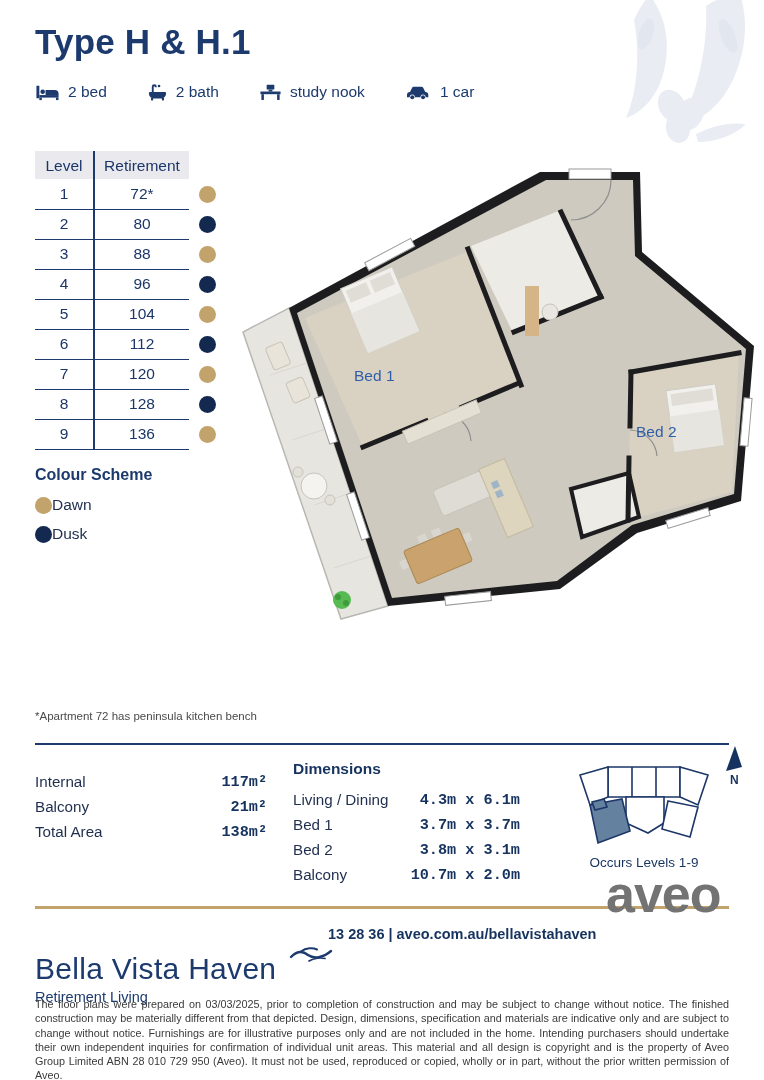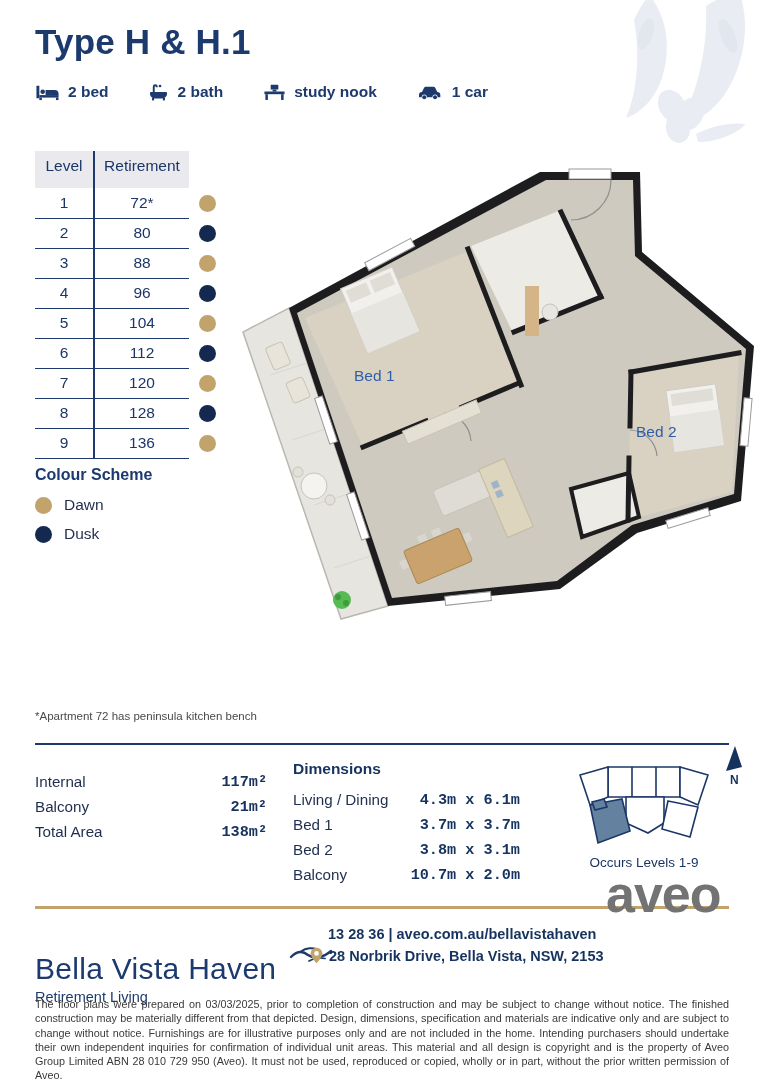--- a/index.html
+++ b/index.html
@@ -3,37 +3,37 @@
 <meta charset="utf-8">
 <style>
   html,body{margin:0;padding:0;background:#ffffff;}
   .page{
     position:relative;width:764px;height:1080px;background:#fff;overflow:hidden;
     font-family:"Liberation Sans",sans-serif;color:#1c3668;
   }
   
   .title{position:absolute;left:35px;top:22px;font-size:35px;font-weight:700;color:#1c3a6e;letter-spacing:.2px;}
   .features{position:absolute;left:35px;top:82px;display:flex;gap:40px;align-items:center;}
-  .feature{display:flex;align-items:center;gap:8px;font-size:15.5px;font-weight:700;color:#1c3a6e;}
+  .feature{display:flex;align-items:center;gap:8px;font-size:15.5px;font-weight:400;color:#1c3a6e;}
   .feature svg{display:block;}
   .corner-leaf{position:absolute;right:-4px;top:-6px;}
   
   .apt-table{position:absolute;left:35px;top:151px;font-size:15.5px;}
-  .t-head{display:flex;height:37px;line-height:29px;font-weight:500;}
+  .t-head{display:flex;height:28px;line-height:29px;font-weight:500;}
   .t-head .c1,.t-head .c2{background:#e9e9ee;}
   .c1{width:58px;text-align:center;border-right:2px solid #1c3a6e;}
   .c2{width:94px;text-align:center;}
   .t-row{display:flex;height:30px;line-height:30px;align-items:center;}
   .t-row .c1,.t-row .c2{border-bottom:1.6px solid #1c3a6e;height:100%;}
   .t-row .c1{border-right:2px solid #1c3a6e;}
   .dot{width:17px;height:17px;border-radius:50%;margin-left:10px;flex:0 0 auto;}
   
   .legend{position:absolute;left:35px;top:466px;}
   .legend-h{font-size:16px;font-weight:700;color:#1c3a6e;margin-bottom:12px;}
-  .legend-item{display:flex;align-items:center;gap:12px;font-size:15.5px;margin-bottom:11px;color:#1f2e4e;}
+  .legend-item{display:flex;align-items:center;font-size:15.5px;margin-bottom:11px;color:#1f2e4e;}
   
   .plan{position:absolute;left:230px;top:160px;}
   
   .footnote{position:absolute;left:35px;top:710px;font-size:11.5px;color:#4a4a4a;}
   .rule-navy{position:absolute;left:35px;top:743px;width:694px;height:2px;background:#1c3a6e;}
   .rule-gold{position:absolute;left:35px;top:906px;width:694px;height:2.5px;background:#c2a36b;}
   
   .sec-h{font-size:15.5px;font-weight:700;color:#16335f;}
   .meas{position:absolute;left:35px;top:760px;width:232px;}
   .dims{position:absolute;left:293px;top:760px;width:227px;}
@@ -365,25 +365,18 @@
     <svg class="wave" width="50" height="20" viewBox="0 0 50 20">
       <path d="M4,13 C10,7 16,7 21,11 C27,15 36,14 44,7" stroke="#1c3a6e" stroke-width="2.4" fill="none" stroke-linecap="round"></path>
       <path d="M14,7.5 C19,3.5 26,3.5 30,5.5" stroke="#1c3a6e" stroke-width="2" fill="none" stroke-linecap="round"></path>
       <path d="M22,17 C27,14 34,13.5 38,14.5" stroke="#1c3a6e" stroke-width="1.7" fill="none" stroke-linecap="round"></path>
     </svg>
     <div class="brand-name">Bella Vista Haven</div>
     <div class="brand-sub">Retirement Living</div>
   </div>
   <div class="contact">
     <div class="contact-l1">13 28 36 | aveo.com.au/bellavistahaven</div>
-    <div class="contact-l2">
-      <svg width="13" height="17" viewBox="0 0 13 17">
-        <path d="M6.5,0.8 C3.2,0.8 0.7,3.4 0.7,6.6 C0.7,10.6 6.5,16.4 6.5,16.4 C6.5,16.4 12.3,10.6 12.3,6.6 C12.3,3.4 9.8,0.8 6.5,0.8 Z" fill="#c2a36b"></path>
-        <circle cx="6.5" cy="6.4" r="2.3" fill="#ffffff"></circle>
-      </svg>
-      <span>28 Norbrik Drive, Bella Vista, NSW, 2153</span>
-    </div>
   </div>
   <div class="aveo">aveo</div>
 
   <div class="disclaimer">The floor plans were prepared on 03/03/2025, prior to completion of construction and may be subject to change without notice. The finished construction may be materially different from that depicted. Design, dimensions, specification and materials are indicative only and are subject to change without notice. Furnishings are for illustrative purposes only and are not included in the home. Intending purchasers should undertake their own independent inquiries for confirmation of individual unit areas. This material and all design is copyright and is the property of Aveo Group Limited ABN 28 010 729 950 (Aveo). It must not be used, reproduced or copied, wholly or in part, without the prior written permission of Aveo.</div>
 
 </div>
 
 </body></html>

